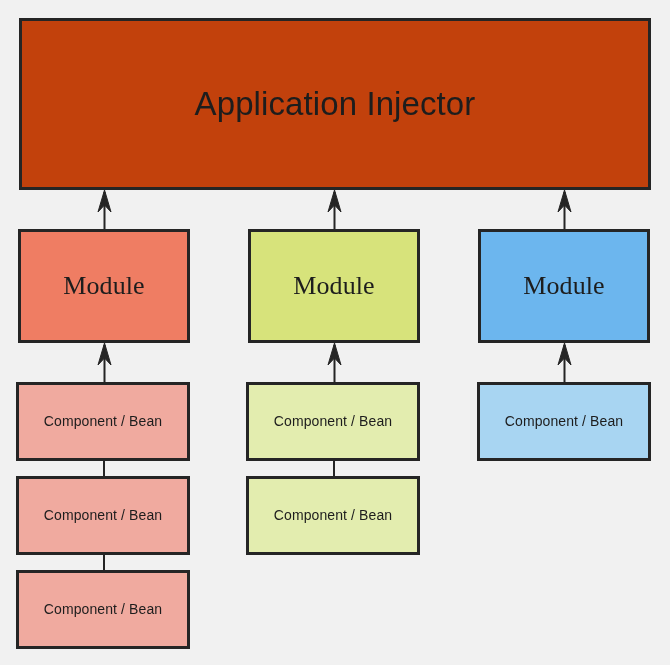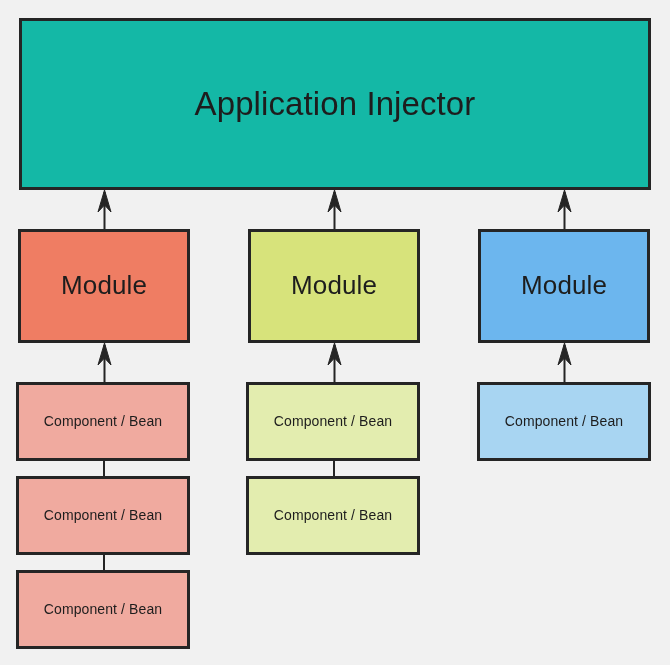--- a/index.html
+++ b/index.html
@@ -31,20 +31,21 @@
     line-height: 1.15;
     letter-spacing: 0.1px;
   }
   .node.injector {
     font-size: 33px;
     font-weight: 400;
   }
   .node.module {
     font-size: 26px;
     font-weight: 400;
+    font-family: Liberation Serif, serif;
   }
   .node.component {
     font-size: 14px;
     font-weight: 400;
   }
   .connector {
     position: absolute;
     overflow: visible;
     pointer-events: none;
   }
@@ -90,21 +91,21 @@
     </svg>
     <svg class="connector" width="6" height="15" viewBox="0 0 6 15" style="position: absolute; left: 101px; top: 461px;">
       <line x1="3" y1="0" x2="3" y2="15"></line>
     </svg>
     <svg class="connector" width="6" height="15" viewBox="0 0 6 15" style="position: absolute; left: 101px; top: 555px;">
       <line x1="3" y1="0" x2="3" y2="15"></line>
     </svg>
     <svg class="connector" width="6" height="15" viewBox="0 0 6 15" style="position: absolute; left: 331px; top: 461px;">
       <line x1="3" y1="0" x2="3" y2="15"></line>
     </svg>
-    <div class="node injector" style="left: 19px; top: 18px; width: 632px; height: 172px; background: #14b8a6;">
+    <div class="node injector" style="left: 19px; top: 18px; width: 632px; height: 172px; background: #c2410c;">
       <span>Application Injector</span>
     </div>
     <div class="node module" style="left: 18px; top: 229px; width: 172px; height: 114px; background: rgb(239, 125, 99);">
       <span>Module</span>
     </div>
     <div class="node component" style="left: 16px; top: 382px; width: 174px; height: 79px; background: rgb(240, 170, 159);">
       <span>Component / Bean</span>
     </div>
     <div class="node component" style="left: 16px; top: 476px; width: 174px; height: 79px; background: rgb(240, 170, 159);">
       <span>Component / Bean</span>

